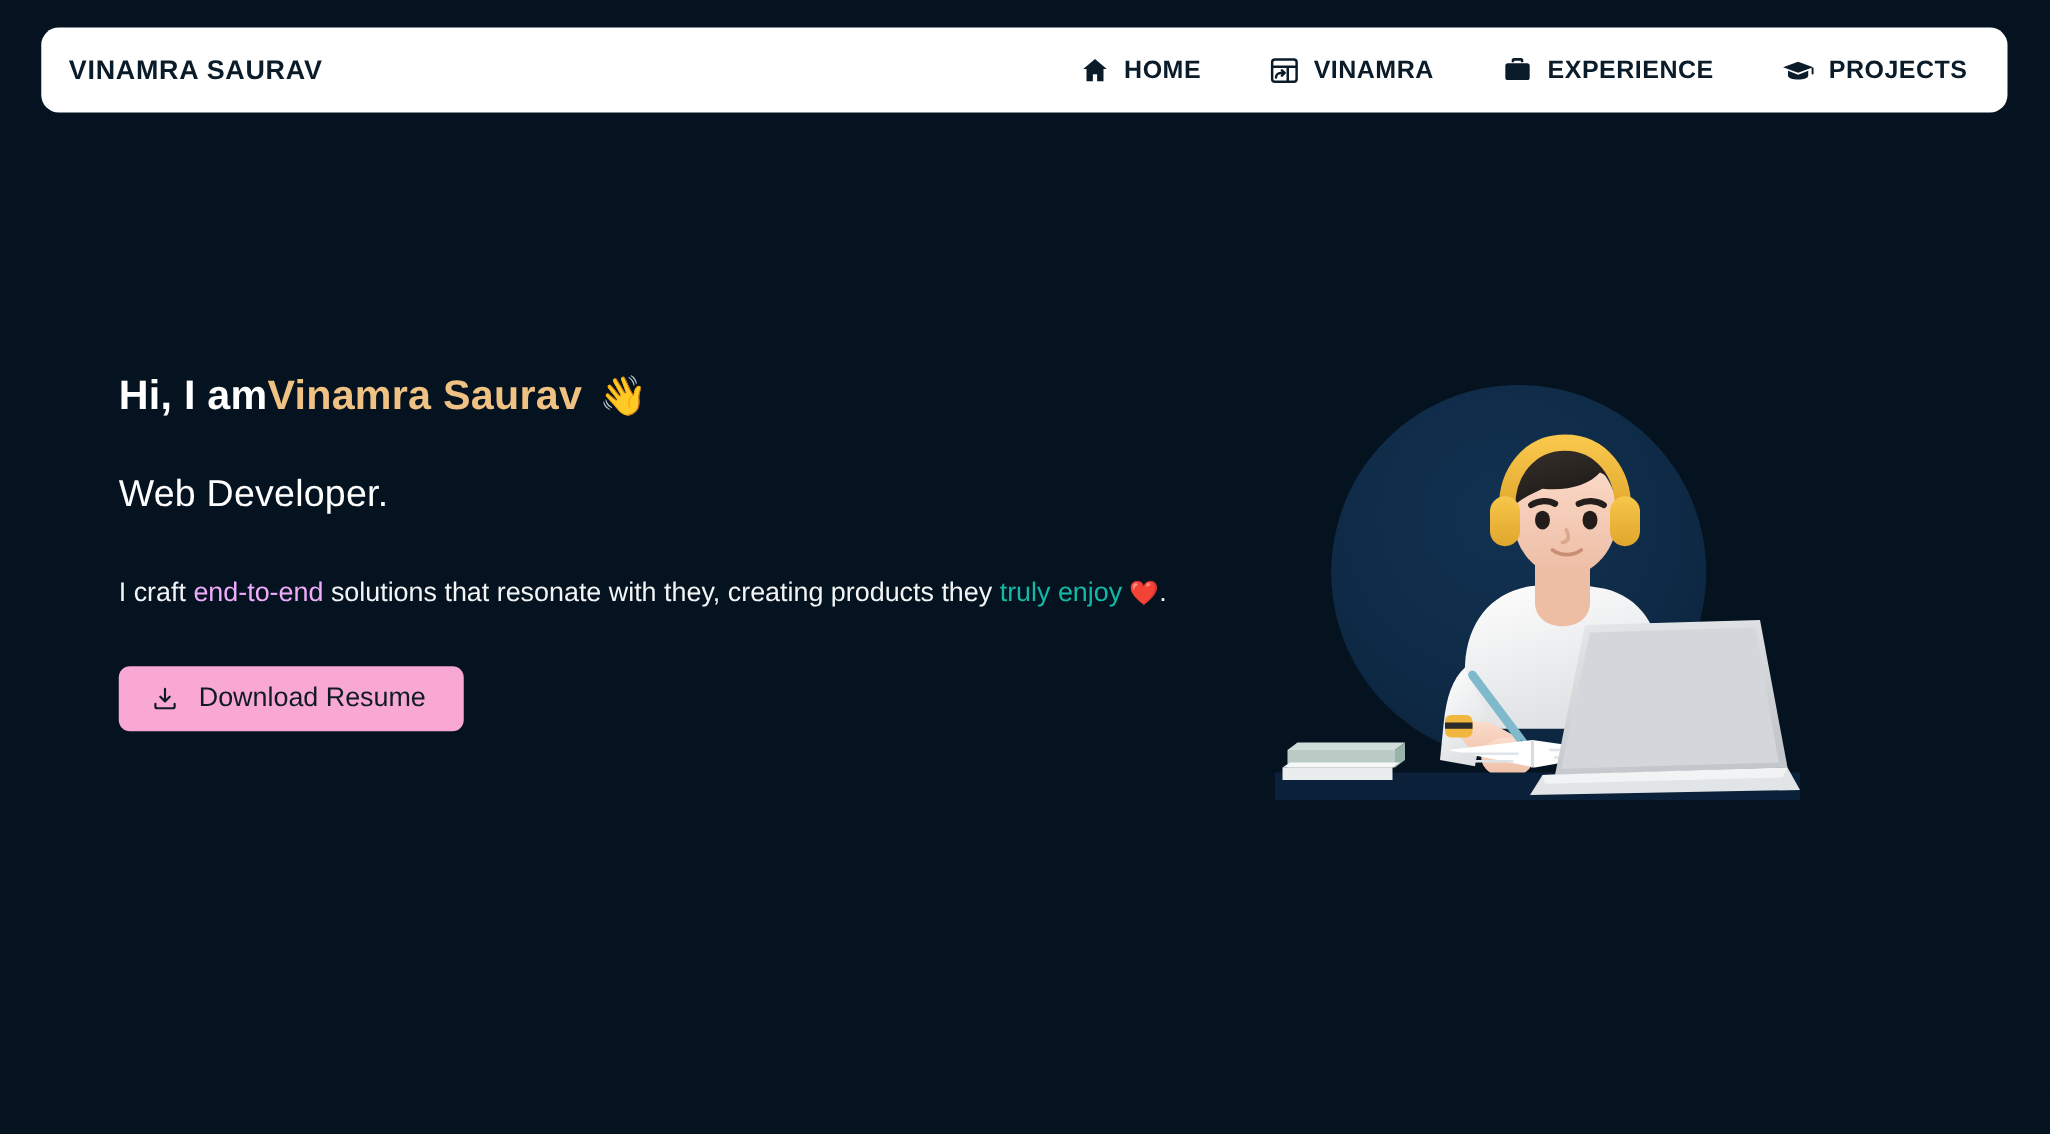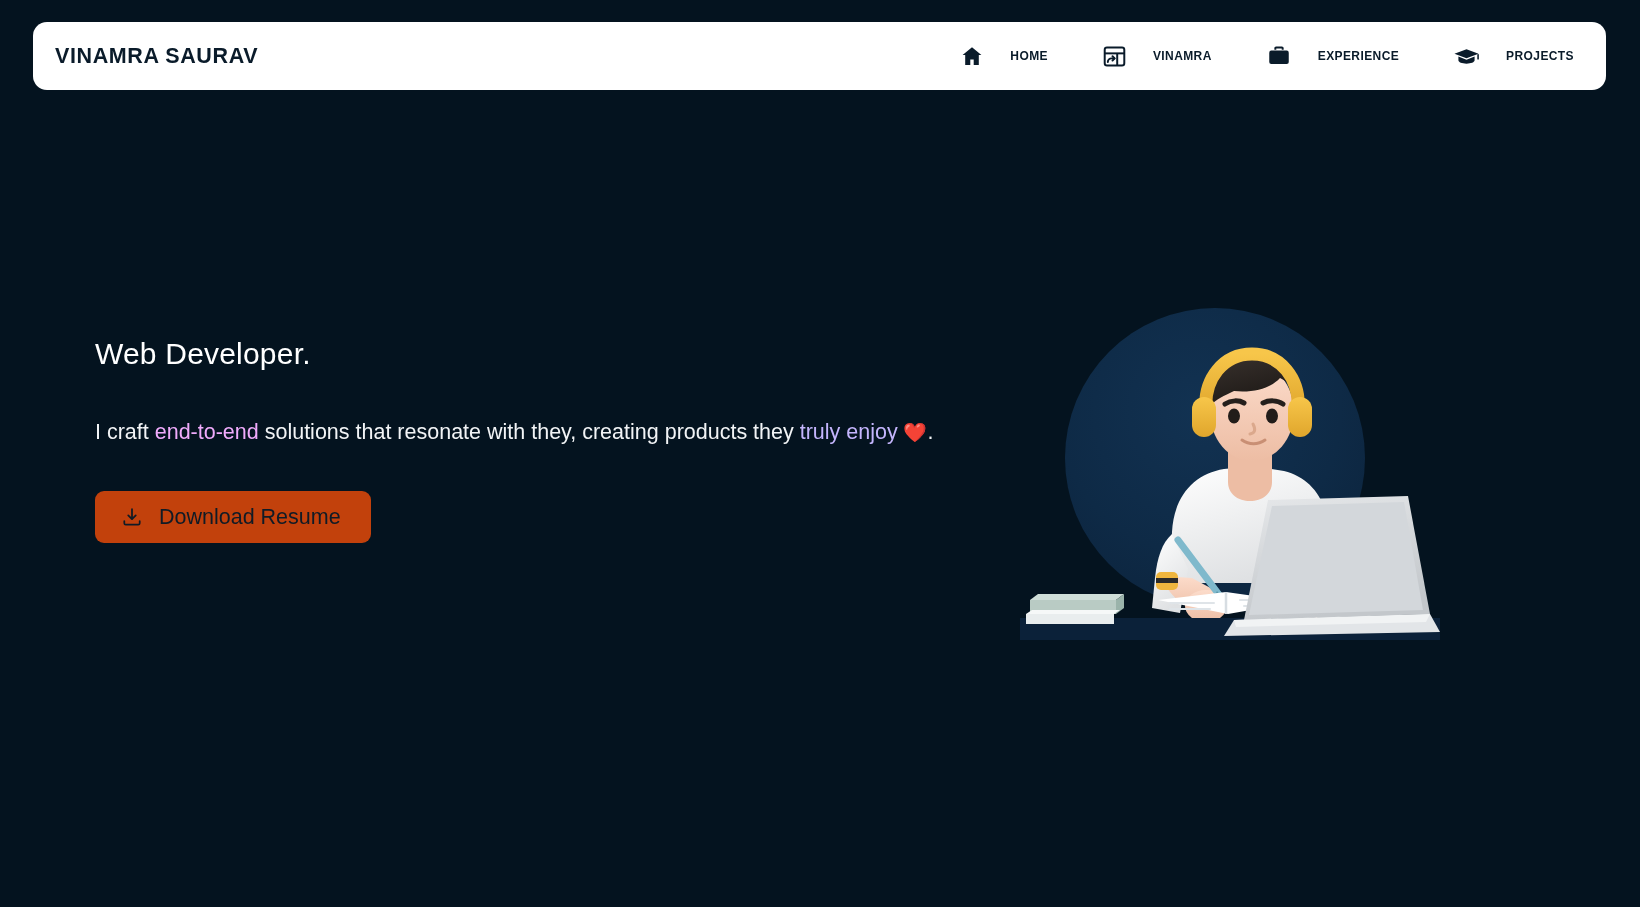--- a/index.html
+++ b/index.html
@@ -21,22 +21,22 @@
     padding: 0 32px 0 22px;
   }
   .brand {
     font-size: 21.5px; font-weight: bold; letter-spacing: 0.6px;
     color: #0a1b2a; white-space: nowrap;
   }
   .nav-links {
     margin-left: auto; display: flex; align-items: center; gap: 54px;
   }
   .nav-item {
-    display: flex; align-items: center; gap: 26px;
-    color: #0a1b2a; font-size: 12px; font-weight: bold;
+    display: flex; align-items: center; gap: 11px;
+    color: #0a1b2a; font-size: 20px; font-weight: bold;
     letter-spacing: 0.4px; white-space: nowrap; cursor: pointer;
     text-decoration: none;
   }
   .nav-icon { display: flex; align-items: center; justify-content: center; }
   .nav-icon svg { display: block; }
 
   
   .hero { position: absolute; left: 0; top: 90px; width: 1640px; height: 817px; }
 
   .hero-left { position: absolute; left: 95px; top: 205px; width: 900px; }
@@ -54,27 +54,27 @@
     font-size: 30px; font-weight: 300; color: #ffffff;
     letter-spacing: 0.2px; line-height: 1.1;
   }
 
   .tagline {
     margin-top: 46px;
     font-size: 21.5px; color: #f2f4f6; line-height: 1.55;
     max-width: 865px; font-weight: 400;
   }
   .hl-yellow { color: #f0abfc; }
-  .hl-green  { color: #c4b5fd; }
+  .hl-green  { color: #14b8a6; }
   .heart-emoji { font-size: 19px; }
 
   .resume-btn {
     margin-top: 42px;
     display: inline-flex; align-items: center; gap: 16px;
-    background: #c2410c; color: #101b26;
+    background: #f9a8d4; color: #101b26;
     border: none; border-radius: 9px;
     padding: 15px 30px 15px 26px;
     font-size: 21.5px; font-family: "Liberation Sans", sans-serif;
     cursor: pointer; line-height: 1;
   }
   .resume-btn svg { display: block; }
 
   
   .hero-art {
     position: absolute; left: 1020px; top: 210px;
@@ -139,20 +139,25 @@
         <span>PROJECTS</span>
       </a>
 
     </div>
   </div>
 
   <div class="hero">
 
     <div class="hero-left">
 
+      <div class="greeting">
+        <span>Hi, I am </span>
+          <span class="greet-name">Vinamra Saurav</span>
+          <span class="wave-emoji">👋</span>
+      </div>
 
       <div class="role">Web Developer.</div>
 
       <div class="tagline">
         <span>I craft </span><span class="hl-yellow">end-to-end</span><span> solutions that resonate with they, creating products they </span><span class="hl-green">truly enjoy</span>
         <span class="heart-emoji">❤️</span><span>.</span>
       </div>
 
       <button class="resume-btn">
         <span>

